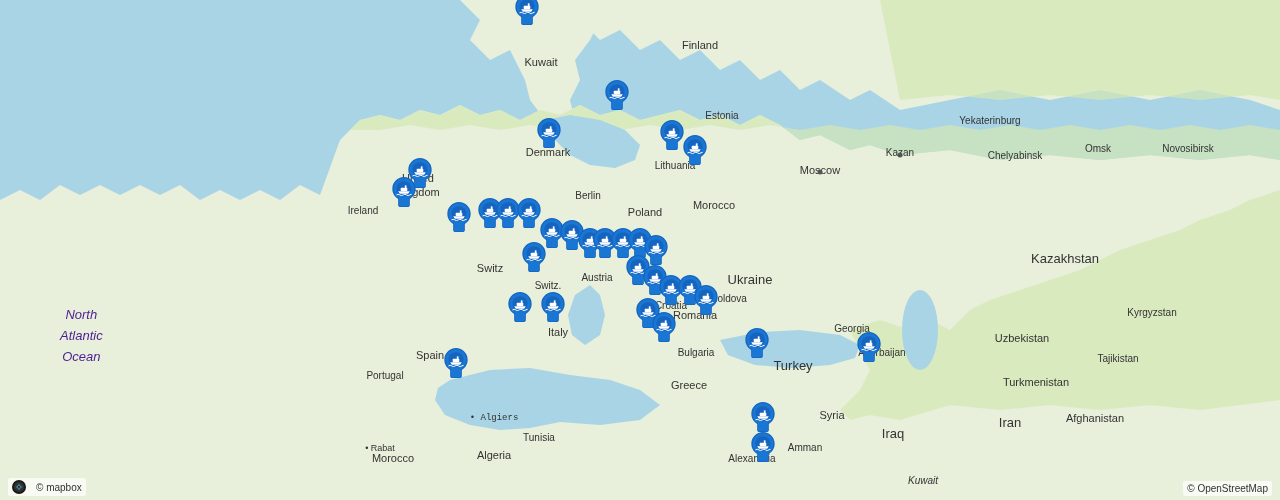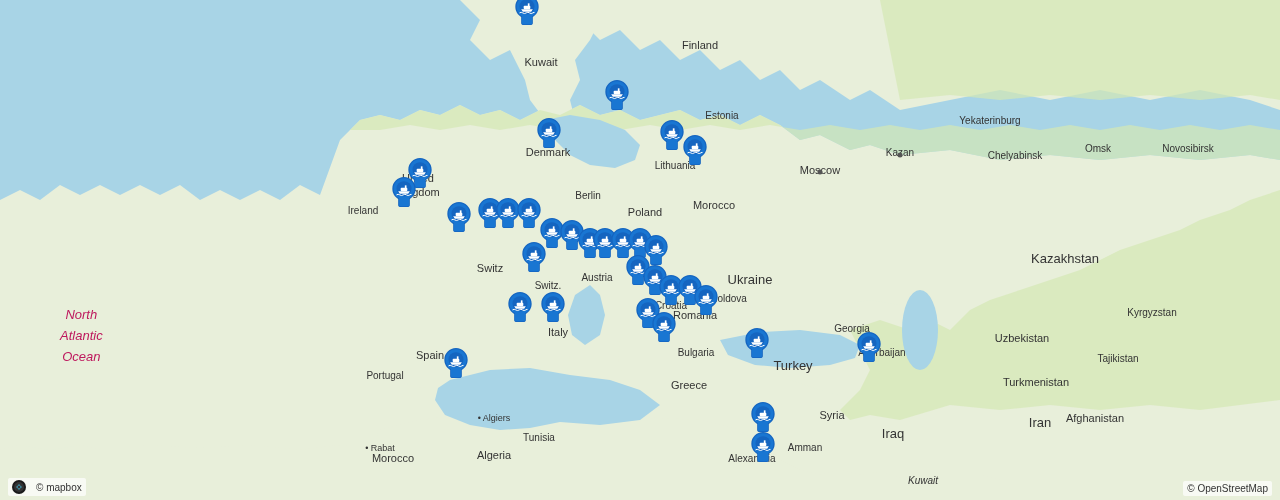--- a/index.html
+++ b/index.html
@@ -88,21 +88,21 @@
       height: 5px;
       border-radius: 50%;
       background: #555;
       transform: translate(-50%, -50%);
     }
 
     
     .ocean-label {
       position: absolute;
       font-size: 13px;
-      color: #be185d;
+      color: #4c1d95;
       font-style: italic;
       font-weight: 500;
       white-space: nowrap;
       pointer-events: none;
       text-align: center;
       line-height: 1.6;
     }
   </style>
 </head>
 <body>
@@ -185,31 +185,31 @@
   <div class="country-label small" style="left:990px; top:120px;">Yekaterinburg</div>
   <div class="country-label small" style="left:1015px; top:155px;">Chelyabinsk</div>
   <div class="country-label small" style="left:1098px; top:148px;">Omsk</div>
   <div class="country-label small" style="left:1188px; top:148px;">Novosibirsk</div>
   <div class="country-label large" style="left:1065px; top:258px;">Kazakhstan</div>
   <div class="country-label" style="left:1022px; top:338px;">Uzbekistan</div>
   <div class="country-label" style="left:1036px; top:382px;">Turkmenistan</div>
   <div class="country-label small" style="left:1118px; top:358px;">Tajikistan</div>
   <div class="country-label small" style="left:1152px; top:312px;">Kyrgyzstan</div>
   <div class="country-label" style="left:1095px; top:418px;">Afghanistan</div>
-  <div class="country-label large" style="left:1040px; top:422px;">Iran</div>
+  <div class="country-label large" style="left:1010px; top:422px;">Iran</div>
   <div class="country-label large" style="left:793px; top:365px;">Turkey</div>
   <div class="country-label small" style="left:852px; top:328px;">Georgia</div>
   <div class="country-label small" style="left:882px; top:352px;">Azerbaijan</div>
   <div class="country-label" style="left:832px; top:415px;">Syria</div>
   <div class="country-label large" style="left:893px; top:433px;">Iraq</div>
   <div class="country-label small" style="left:752px; top:458px;">Alexandria</div>
   <div class="country-label small" style="left:923px; top:480px;font-style:italic;">Kuwait</div>
   <div class="country-label small" style="left:805px; top:447px;">Amman</div>
   <div class="country-label small" style="left:380px; top:448px; font-size:9px;">• Rabat</div>
-  <div class="country-label small" style="left:494px; top:418px; font-size:9px;">• Algiers</div>
+  <div class="country-label small" style="left:494px; top:418px; font-size:9px;font-family:Liberation Mono, monospace;">• Algiers</div>
 
   <div class="ocean-label" style="left:60px; top:305px;">North<br>Atlantic<br>Ocean</div>
 
   <div class="city-dot" style="left:820px; top:172px;"></div>
   <div class="city-dot" style="left:900px; top:155px;"></div>
 
   <div class="map-attribution">
     <span style="display:flex;align-items:center;gap:10px;">
       <svg width="14" height="14" viewBox="0 0 14 14" fill="none">
         <circle cx="7" cy="7" r="7" fill="#1a1a1a"></circle>

